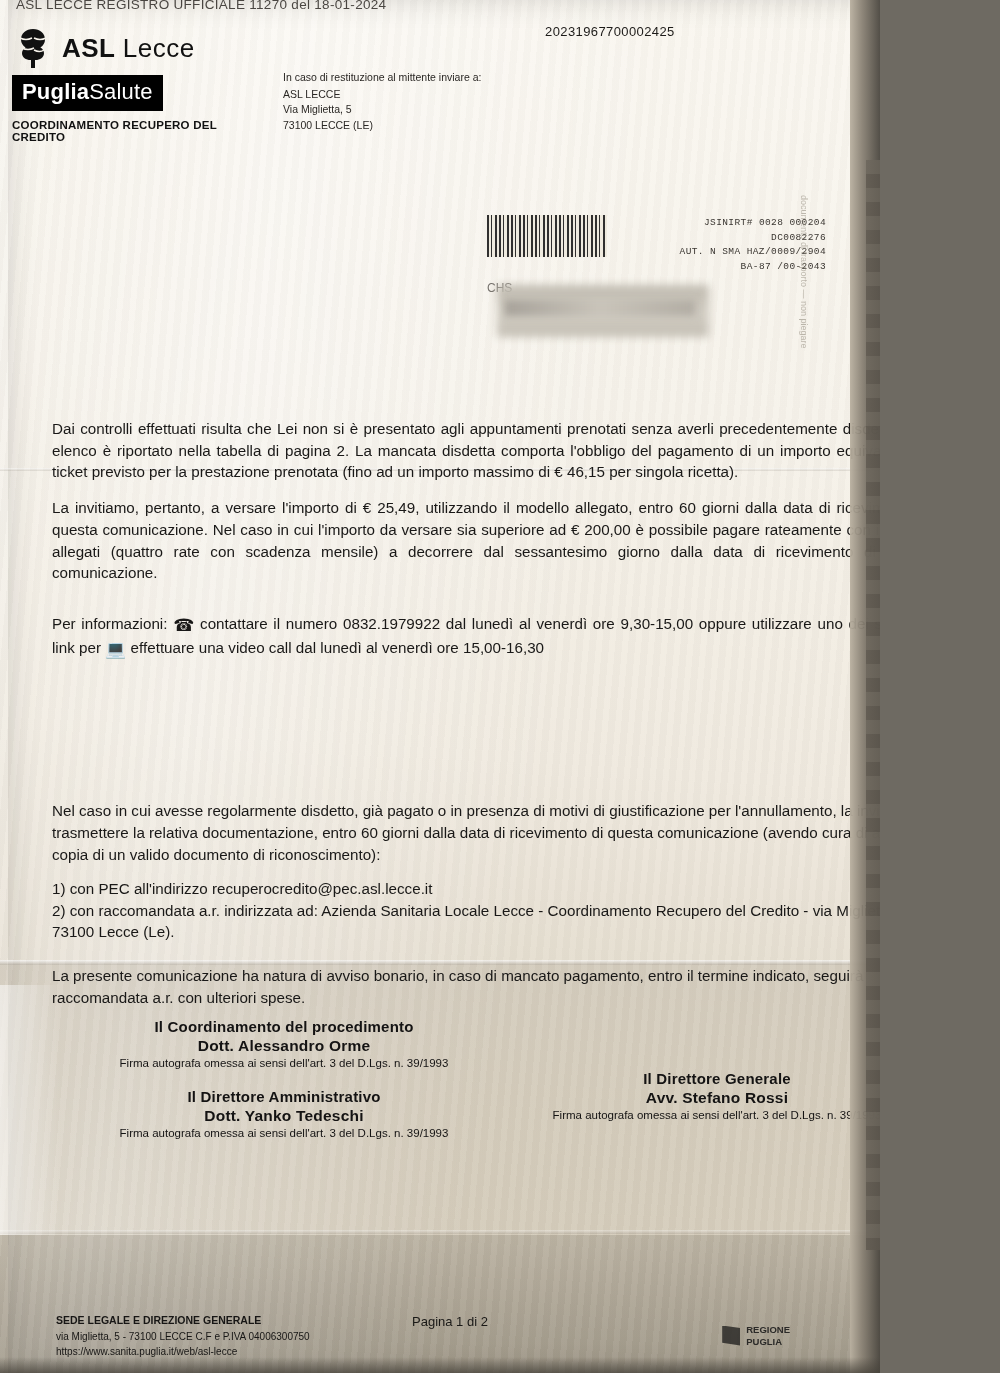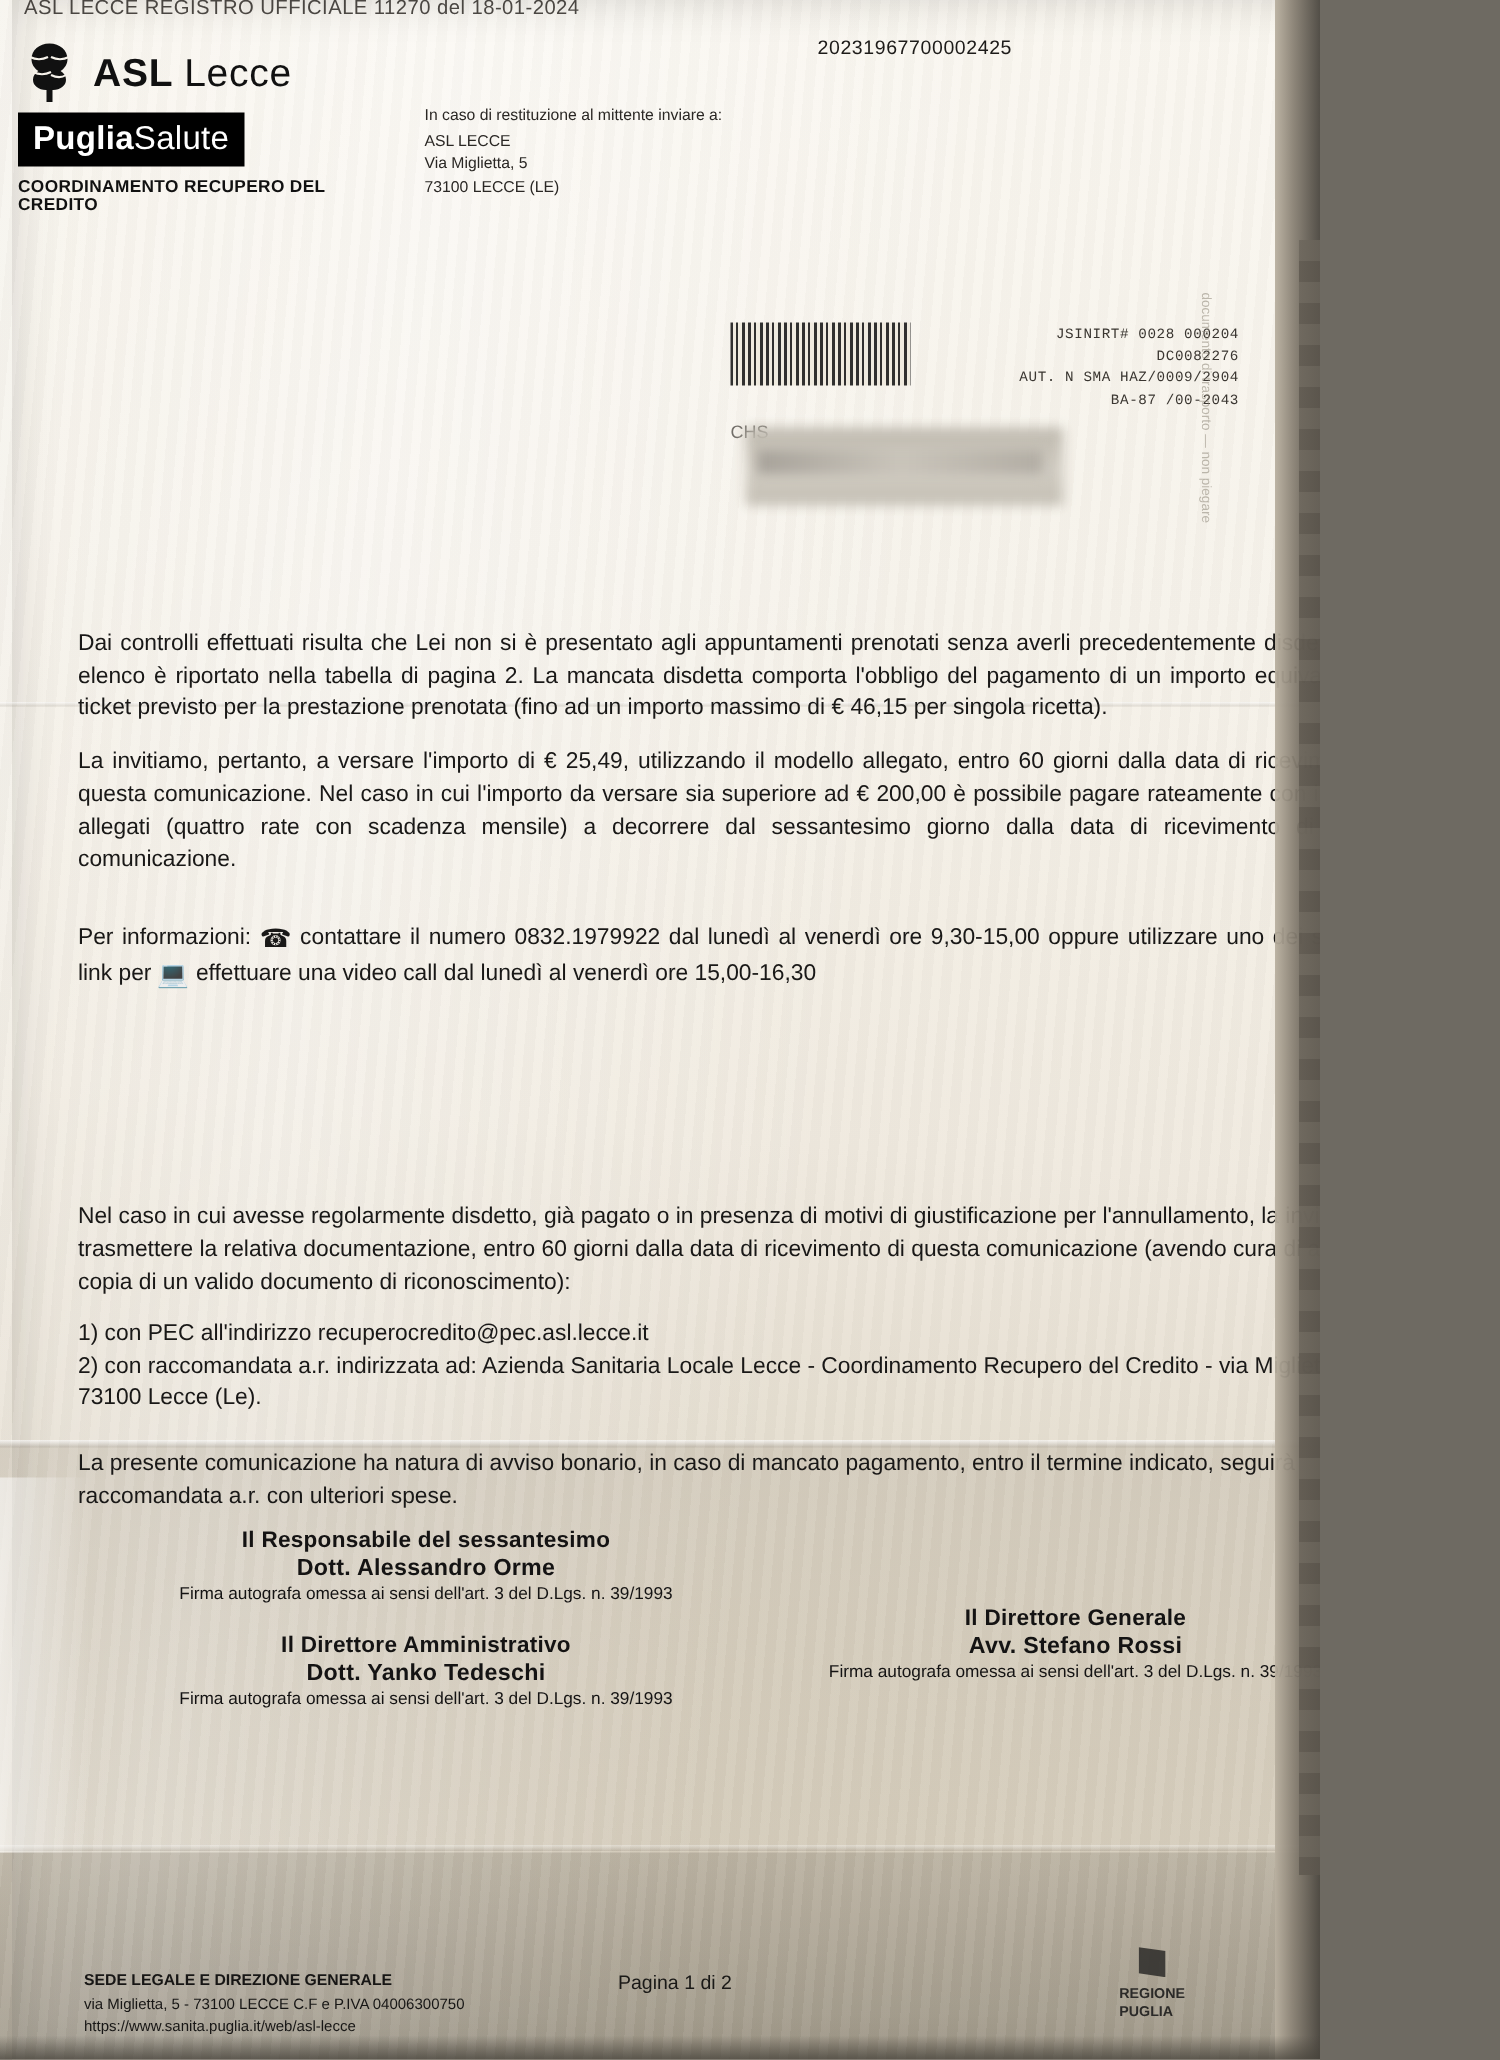--- a/index.html
+++ b/index.html
@@ -163,21 +163,21 @@
   .signote{font-size:11.5px;margin-top:2px;}
   .c1{left:22px;top:8px;width:420px;}
   .c2{left:22px;top:78px;width:420px;}
   .c3{left:455px;top:60px;width:420px;}
 
   
   .footer{position:absolute;left:56px;bottom:14px;width:900px;color:#171615;}
   .f-legal{font-size:10.5px;line-height:1.5;font-weight:bold;}
   .f-legal .small{font-weight:normal;font-size:10px;}
   .pagina{position:absolute;left:412px;bottom:44px;font-size:13px;color:#1a1917;}
-  .regione{position:absolute;right:90px;bottom:26px;display:flex;align-items:center;gap:6px;flex-direction:column;}
+  .regione{position:absolute;right:90px;bottom:26px;display:flex;align-items:center;gap:6px;}
   .reg-mark{width:18px;height:20px;background:#2b2a28;clip-path:polygon(0 0,100% 12%,100% 100%,0 86%);opacity:.85;}
   .reg-text{font-size:9.5px;font-weight:bold;line-height:1.2;color:#2b2a28;}
 
   .tape{
     position:absolute;left:0;top:985px;width:60px;height:250px;
     background:linear-gradient(90deg,rgba(255,255,255,.55),rgba(255,255,255,0));
     pointer-events:none;
   }
 </style>
 </head>
@@ -256,21 +256,21 @@
 
   <div class="body2">
     <p>Nel caso in cui avesse regolarmente disdetto, già pagato o in presenza di motivi di giustificazione per l'annullamento, la invitiamo a trasmettere la relativa documentazione, entro 60 giorni dalla data di ricevimento di questa comunicazione (avendo cura di allegare copia di un valido documento di riconoscimento):</p>
     <p class="list-line">1) con PEC all'indirizzo recuperocredito@pec.asl.lecce.it</p>
     <p class="list-line">2) con raccomandata a.r. indirizzata ad: Azienda Sanitaria Locale Lecce - Coordinamento Recupero del Credito - via Miglietta n. 5 - 73100 Lecce (Le).</p>
     <p class="final">La presente comunicazione ha natura di avviso bonario, in caso di mancato pagamento, entro il termine indicato, seguirà raccomandata a.r. con ulteriori spese.</p>
   </div>
 
   <div class="sigs">
     <div class="sigcol c1">
-      <div class="sigrole">Il Responsabile del sessantesimo</div>
+      <div class="sigrole">Il Coordinamento del procedimento</div>
       <div class="signame">Dott. Alessandro Orme</div>
       <div class="signote">Firma autografa omessa ai sensi dell'art. 3 del D.Lgs. n. 39/1993</div>
     </div>
     <div class="sigcol c2">
       <div class="sigrole">Il Direttore Amministrativo</div>
       <div class="signame">Dott. Yanko Tedeschi</div>
       <div class="signote">Firma autografa omessa ai sensi dell'art. 3 del D.Lgs. n. 39/1993</div>
     </div>
     <div class="sigcol c3">
       <div class="sigrole">Il Direttore Generale</div>

